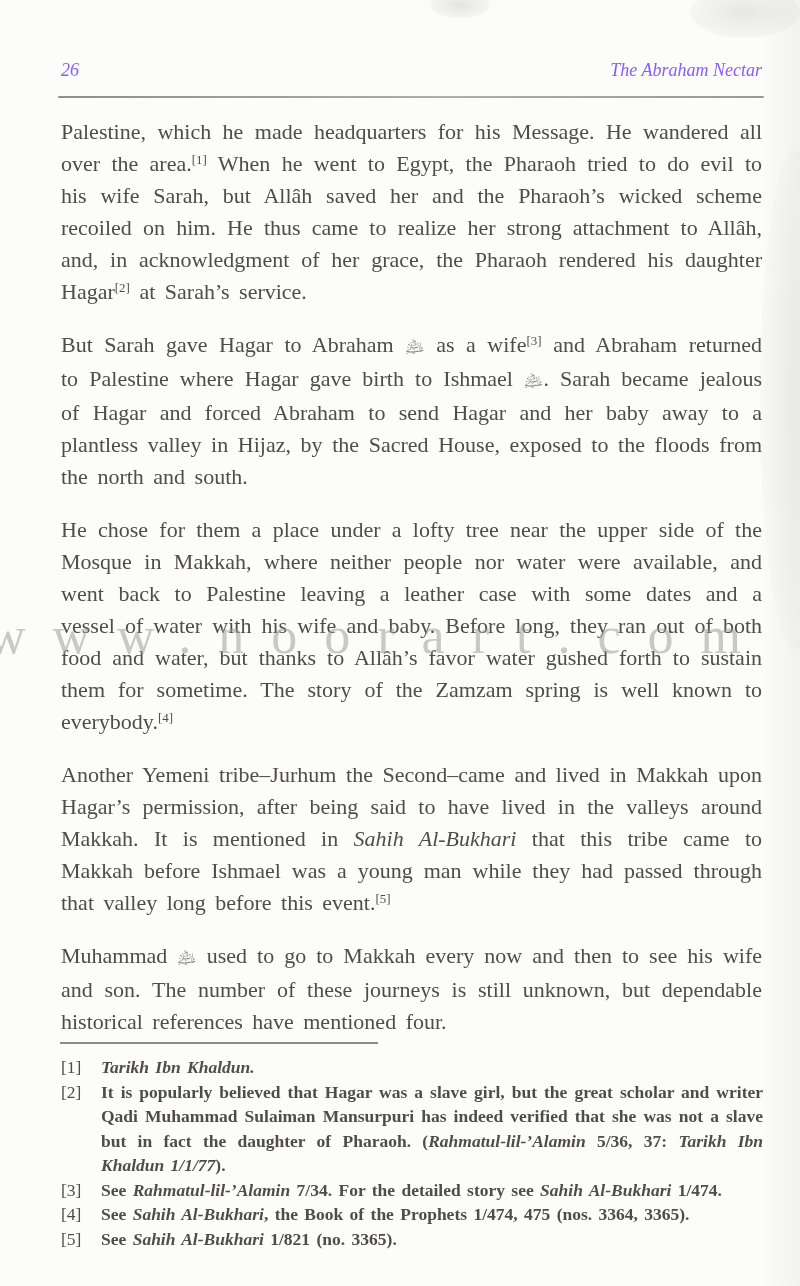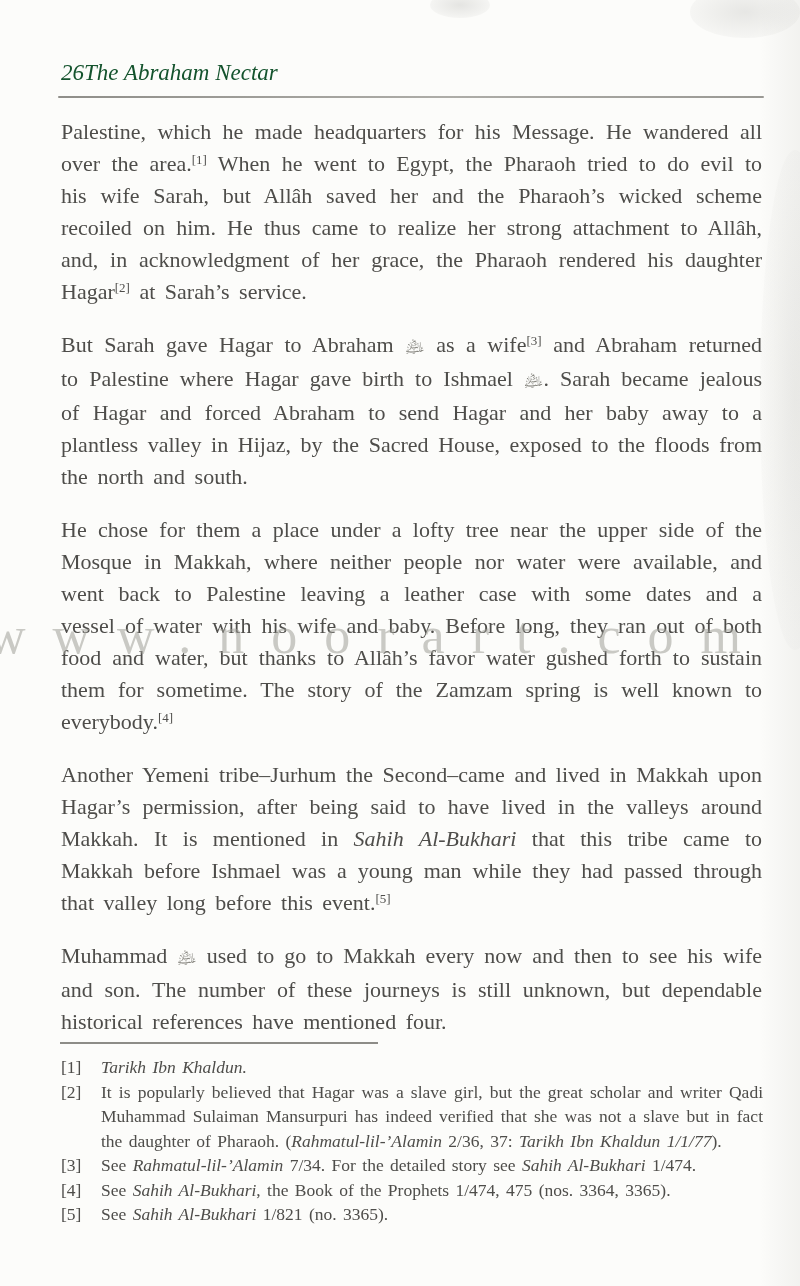--- a/index.html
+++ b/index.html
@@ -24,24 +24,25 @@
     background: radial-gradient(ellipse at center, rgba(120,120,115,0.18), rgba(120,120,115,0)); }
   .smudge.s2 { top: -14px; left: 690px; width: 110px; height: 52px;
     background: radial-gradient(ellipse at center, rgba(120,120,115,0.16), rgba(120,120,115,0)); }
   .smudge.s3 { top: 150px; left: 760px; width: 70px; height: 500px;
     background: radial-gradient(ellipse at center, rgba(140,140,134,0.10), rgba(140,140,134,0)); }
 
   .page-header {
     position: absolute;
     top: 60px; left: 61px; right: 38px;
     display: flex;
+    justify-content: space-between;
     align-items: baseline;
     font-style: italic;
-    font-size: 23px;
-    color: #14532d;
+    font-size: 18px;
+    color: #8b5cf6;
   }
   .header-rule {
     position: absolute;
     top: 96px; left: 58px; right: 36px;
     height: 2px;
     background: linear-gradient(to right, #8f8e89, #aeada8 55%, #9a9994);
     border-radius: 1px;
   }
 
   .body-text {
@@ -92,21 +93,21 @@
   .footnotes {
     position: absolute;
     top: 1055px; left: 61px; width: 702px;
     font-size: 17.5px;
     line-height: 24.5px;
     word-spacing: 2px;
     color: #4e4d4a;
   }
   .fn-row { display: flex; }
   .fn-marker { flex: none; width: 40px; }
-  .fn-text { flex: 1; text-align: justify; }
+  .fn-text { flex: 1; text-align: justify; font-weight: bold; }
 </style>
 </head>
 <body>
 
 <div class="page">
   <div class="smudge s1"></div>
   <div class="smudge s2"></div>
   <div class="smudge s3"></div>
   <div class="edge-band"></div>
 
@@ -127,21 +128,21 @@
   <div class="watermark">www.noorart.com</div>
 
   <div class="fn-sep"></div>
   <div class="footnotes">
       <div class="fn-row">
         <span class="fn-marker">[1]</span>
         <div class="fn-text"><i>Tarikh Ibn Khaldun.</i></div>
       </div>
       <div class="fn-row">
         <span class="fn-marker">[2]</span>
-        <div class="fn-text"><span>It is popularly believed that Hagar was a slave girl, but the great scholar and writer Qadi Muhammad Sulaiman Mansurpuri has indeed verified that she was not a slave but in fact the daughter of Pharaoh. (</span><i>Rahmatul-lil-’Alamin</i><span> 2/36, 37: </span><i>Tarikh Ibn Khaldun 1/1/77</i><span>).</span></div>
+        <div class="fn-text"><span>It is popularly believed that Hagar was a slave girl, but the great scholar and writer Qadi Muhammad Sulaiman Mansurpuri has indeed verified that she was not a slave but in fact the daughter of Pharaoh. (</span><i>Rahmatul-lil-’Alamin</i><span> 5/36, 37: </span><i>Tarikh Ibn Khaldun 1/1/77</i><span>).</span></div>
       </div>
       <div class="fn-row">
         <span class="fn-marker">[3]</span>
         <div class="fn-text"><span>See </span><i>Rahmatul-lil-’Alamin</i><span> 7/34. For the detailed story see </span><i>Sahih Al-Bukhari</i><span> 1/474.</span></div>
       </div>
       <div class="fn-row">
         <span class="fn-marker">[4]</span>
         <div class="fn-text"><span>See </span><i>Sahih Al-Bukhari</i><span>, the Book of the Prophets 1/474, 475 (nos. 3364, 3365).</span></div>
       </div>
       <div class="fn-row">

